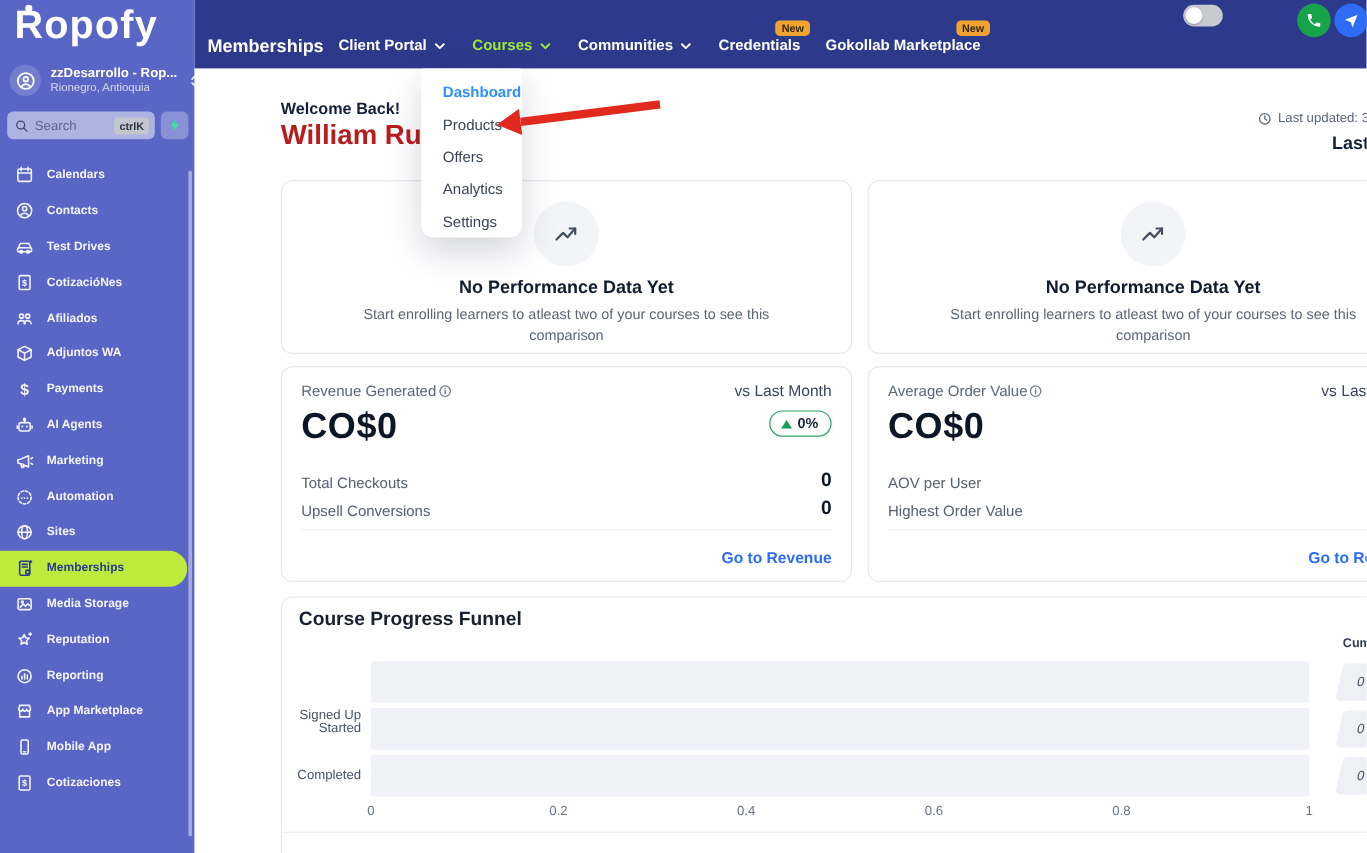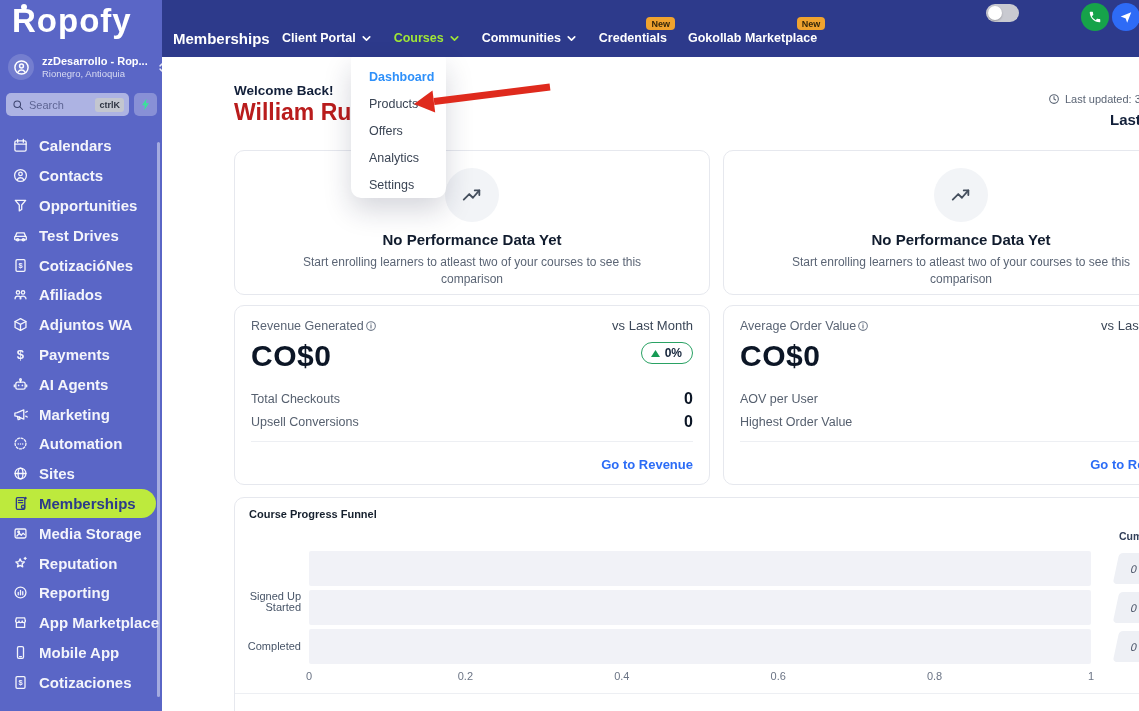--- a/index.html
+++ b/index.html
@@ -14,21 +14,21 @@
   .avatar{width:26px;height:26px;border-radius:50%;background:rgba(255,255,255,.16);display:flex;align-items:center;justify-content:center;color:#fff;flex:none;}
   .acc-name{font-size:11px;font-weight:700;color:#fff;white-space:nowrap;}
   .acc-loc{font-size:9.5px;color:rgba(255,255,255,.75);margin-top:1px;white-space:nowrap;}
   .acc-chevrons{margin-left:auto;color:rgba(255,255,255,.85);flex:none;}
   .searchrow{position:absolute;left:6px;top:93px;width:151px;display:flex;gap:5px;}
   .search{flex:1;height:23px;background:rgba(255,255,255,.5);border-radius:5px;display:flex;align-items:center;padding:0 5px 0 6px;gap:5px;color:#3e4570;cursor:text;}
   .ph{font-size:11px;color:#3c4372;opacity:.7;flex:1;}
   .kbd{background:#c3c6cf;border-radius:3px;font-size:9px;font-weight:700;color:#2e3442;padding:2px 4px;}
   .spark-btn{width:23px;height:23px;border-radius:5px;background:rgba(255,255,255,.28);border:none;display:flex;align-items:center;justify-content:center;color:#39e29a;cursor:pointer;padding:0;}
   .side-menu{position:absolute;left:0;top:131px;width:162px;display:flex;flex-direction:column;}
-  .side-item{height:29.8px;display:flex;align-items:center;gap:11px;padding-left:13px;color:rgba(255,255,255,.93);font-size:15px;font-weight:600;cursor:pointer;box-sizing:border-box;white-space:nowrap;}
+  .side-item{height:29.8px;display:flex;align-items:center;gap:11px;padding-left:13px;color:rgba(255,255,255,.93);font-size:10px;font-weight:600;cursor:pointer;box-sizing:border-box;white-space:nowrap;}
   .side-item.active{background:#bdea3d;color:#2c3a8c;width:156px;border-radius:0 15px 15px 0;}
   .side-scroll{position:absolute;left:156.5px;top:142px;width:3.5px;height:555px;background:rgba(255,255,255,.45);border-radius:2px;}
 
   
   .topnav{position:absolute;left:162px;top:0;width:977px;height:57px;background:#2d3a8b;z-index:20;}
   .nav-title{position:absolute;left:11px;top:30px;font-size:15px;font-weight:700;color:#fff;}
   .nav-items{position:absolute;left:120px;top:27px;display:flex;gap:21px;align-items:center;height:22px;}
   .nav-item{position:relative;display:flex;align-items:center;gap:4px;color:#fff;font-size:12.5px;font-weight:700;cursor:pointer;white-space:nowrap;}
   .nav-item.active{color:#9fe636;}
   .nav-badge{position:absolute;top:-14px;right:-8px;background:#f0a32e;color:#35270a;font-size:9px;font-weight:800;padding:1.5px 5px;border-radius:4px;}
@@ -53,37 +53,37 @@
   .perf-desc{font-size:12px;color:#5b6575;max-width:400px;margin:0 auto;line-height:1.45;}
 
   .stat-card{top:248px;height:180px;padding:12px 16px;}
   #rev{left:72px;width:476px;} #aov{left:561px;width:476px;}
   .stat-head{display:flex;justify-content:space-between;align-items:center;color:#5b6575;font-size:12.5px;}
   .stat-title{display:flex;gap:1px;align-items:center;}
   .vs{color:#3a4657;font-weight:500;font-size:13px;}
   .stat-value{font-size:30px;font-weight:800;color:#0c1626;margin-top:6px;letter-spacing:.5px;}
   .change-badge{position:absolute;right:16px;top:36px;border:1.5px solid #2aa264;border-radius:14px;padding:3px 10px 3px 8px;display:flex;gap:4px;align-items:center;font-size:12px;font-weight:700;color:#14243a;background:#fff;}
   .stat-rows{margin-top:14px;}
-  .stat-row{display:flex;justify-content:space-between;align-items:center;height:23px;color:#56606f;font-size:12.5px;gap:38px;}
+  .stat-row{display:flex;justify-content:space-between;align-items:flex-end;height:23px;color:#56606f;font-size:12.5px;gap:38px;}
   .stat-row .val{font-size:16px;font-weight:700;color:#0c1626;}
   .stat-divider{border-top:1px solid #edeff3;margin-top:8px;}
   .stat-link{position:absolute;right:16px;bottom:12px;color:#2b6cf6;font-weight:700;font-size:13px;cursor:pointer;text-decoration:none;}
 
   .funnel-card{left:72px;top:440px;width:950px;height:290px;}
-  .funnel-title{position:absolute;left:14px;top:10px;font-size:11px;font-weight:600;color:#16202e;}
+  .funnel-title{position:absolute;left:14px;top:10px;font-size:16px;font-weight:600;color:#16202e;}
   .frow-label{position:absolute;left:0;width:66px;text-align:right;font-size:11px;color:#475467;}
   .frow-track{position:absolute;left:74px;width:782px;height:35px;background:#f1f2f7;border-radius:2px;}
   .frow-fill{height:100%;background:#5a66c6;border-radius:2px;}
   .ftick{position:absolute;top:172px;transform:translateX(-50%);font-size:11px;color:#6b7485;}
   .fdivider{position:absolute;left:0;top:195px;width:100%;border-top:1px solid #edeff3;}
   .cum-header{position:absolute;left:884px;top:32px;font-size:10.5px;font-weight:700;color:#33405a;}
   .cum-box{position:absolute;left:881px;width:72px;height:31px;background:#eef0f5;border-radius:4px;transform:skewX(-12deg);font-size:11px;color:#4a5468;display:flex;align-items:center;padding-left:15px;box-sizing:border-box;}
 
   
-  .dropdown{position:absolute;left:351px;top:57px;width:95px;height:141px;background:#fff;border-radius:2px 2px 10px 10px;box-shadow:0 12px 28px rgba(20,30,60,.18);z-index:35;padding-top:7px;box-sizing:border-box;}
+  .dropdown{position:absolute;left:351px;top:57px;width:84px;height:141px;background:#fff;border-radius:2px 2px 10px 10px;box-shadow:0 12px 28px rgba(20,30,60,.18);z-index:35;padding-top:7px;box-sizing:border-box;}
   .dd-item{height:27px;line-height:27px;padding-left:18px;font-size:12.5px;color:#3a4454;cursor:pointer;}
   .dd-item.active{color:#2e90fa;font-weight:600;}
   .arrow-svg{position:absolute;left:410px;top:78px;width:146px;height:36px;z-index:40;}
 
   .ic{fill:none;stroke:currentColor;stroke-width:1.4;stroke-linecap:round;stroke-linejoin:round;}
 </style>
 </head>
 <body>
 
 <svg width="0" height="0" style="position:absolute">
@@ -262,26 +262,20 @@
           <svg class="ic " width="15" height="15">
             <use href="#calendar-icon"></use>
           </svg>
           <span>Calendars</span>
         </div>
         <div class="side-item">
           <svg class="ic " width="15" height="15">
             <use href="#contacts-icon"></use>
           </svg>
           <span>Contacts</span>
-        </div>
-        <div class="side-item">
-          <svg class="ic " width="15" height="15">
-            <use href="#opportunities-icon"></use>
-          </svg>
-          <span>Opportunities</span>
         </div>
         <div class="side-item">
           <svg class="ic " width="15" height="15">
             <use href="#car-icon"></use>
           </svg>
           <span>Test Drives</span>
         </div>
         <div class="side-item">
           <svg class="ic " width="15" height="15">
             <use href="#quote-icon"></use>

